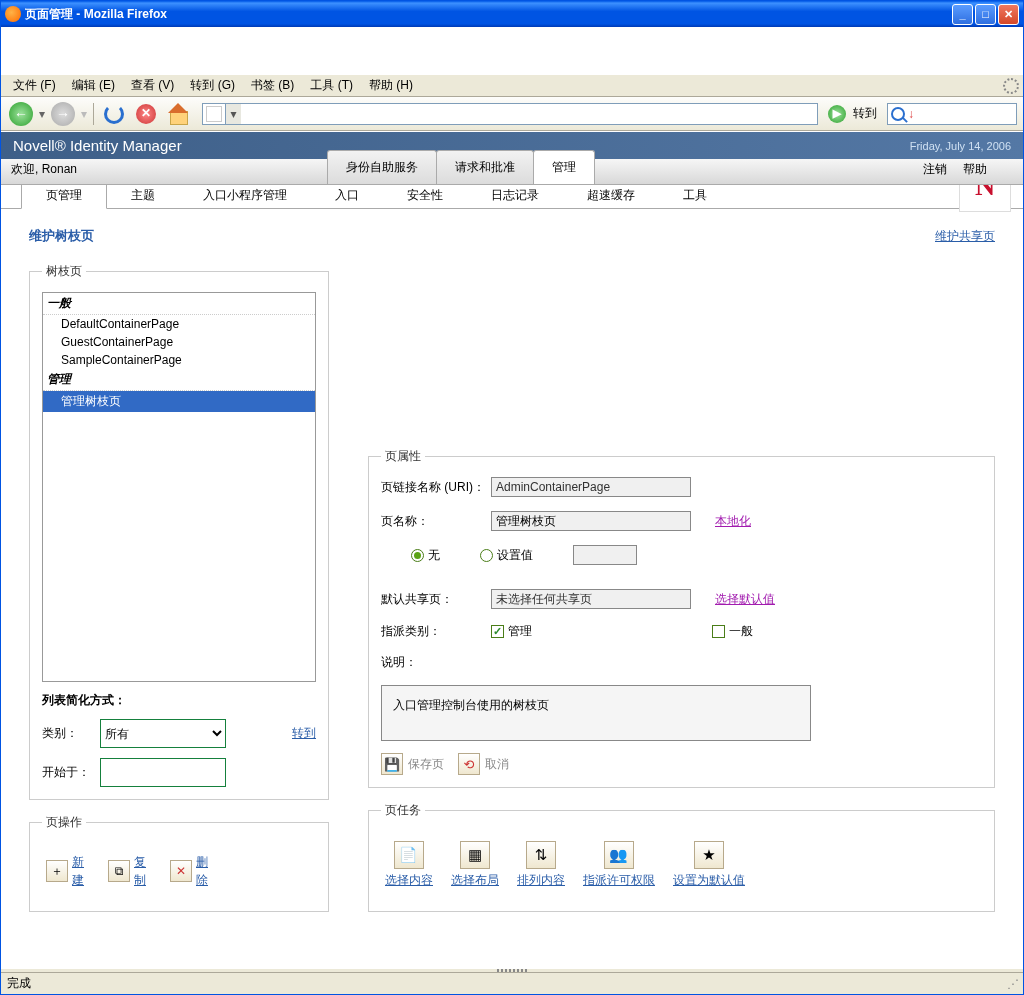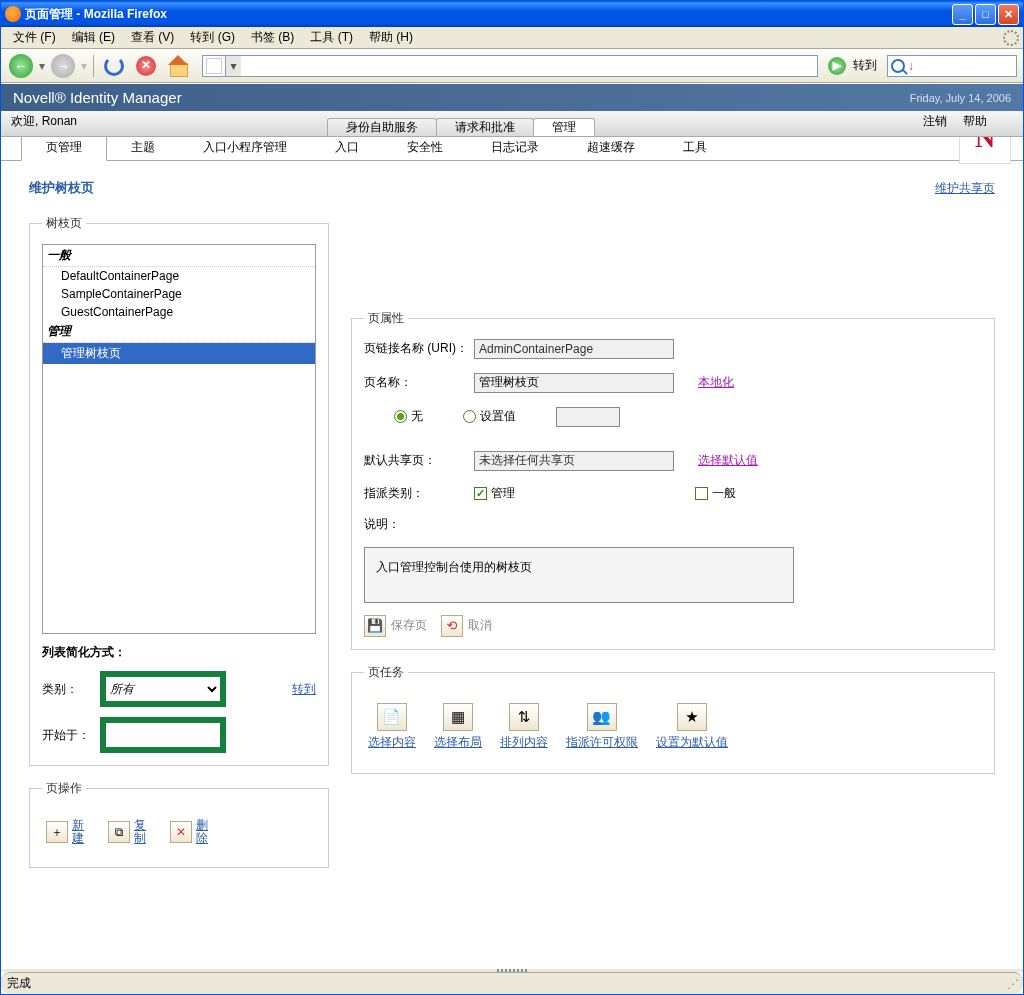--- a/index.html
+++ b/index.html
@@ -10,21 +10,21 @@
 .titlebar { height: 26px; background: linear-gradient(to bottom, #0058e6 0%, #3d91ff 8%, #0054e3 40%, #0054e3 88%, #003ab5 100%); display: flex; align-items: center; padding: 0 4px; color: #fff; }
 .titlebar-icon { width: 16px; height: 16px; margin-right: 4px; background: radial-gradient(circle at 40% 40%, #ffb347, #ff6a00); border-radius: 50%; position: relative; }
 .titlebar-title { flex: 1; font-size: 12px; font-weight: bold; }
 .win-buttons { display: flex; gap: 2px; }
 .win-btn { width: 21px; height: 21px; border: 1px solid #fff; border-radius: 3px; display: flex; align-items: center; justify-content: center; color: #fff; font-weight: bold; font-size: 11px; }
 .win-min { background: linear-gradient(#5a9cff, #2f6fe0); }
 .win-max { background: linear-gradient(#5a9cff, #2f6fe0); }
 .win-close { background: linear-gradient(#f07860, #d44828); }
 
 
-.menubar { height: 22px; background: #ece9d8; border-bottom: 1px solid #aca899; display: flex; align-items: center; padding: 4px 4px; font-size: 12px; }
+.menubar { height: 22px; background: #ece9d8; border-bottom: 1px solid #aca899; display: flex; align-items: center; padding: 4px 4px; font-size: 12px; margin-top: 48px; }
 .menubar-item { padding: 2px 8px; cursor: default; }
 .throbber { margin-left: auto; width: 16px; height: 16px; border: 2px dotted #888; border-radius: 50%; }
 
 
 .toolbar { height: 34px; background: linear-gradient(#fdfdfb, #ece9d8); border-bottom: 1px solid #aca899; display: flex; align-items: center; padding: 0 6px; gap: 4px; }
 .tb-btn { width: 28px; height: 28px; display: flex; align-items: center; justify-content: center; border-radius: 3px; }
 .tb-sep { width: 1px; height: 22px; background: #aca899; margin: 0 2px; }
 .arrow-back { width: 24px; height: 24px; background: radial-gradient(circle, #9de29d, #2ca02c); border-radius: 50%; position: relative; }
 .arrow-back::after { content: "←"; color: #fff; position: absolute; left: 5px; top: 2px; font-size: 14px; font-weight: bold; }
 .arrow-fwd { width: 24px; height: 24px; background: radial-gradient(circle, #ddd, #aaa); border-radius: 50%; position: relative; }
@@ -50,61 +50,61 @@
 
 .app-header { height: 27px; background: linear-gradient(to right, #3e5f88, #5478a5); display: flex; align-items: center; color: #fff; padding: 0 12px; }
 .app-brand { font-size: 15px; }
 .app-date { margin-left: auto; font-size: 11px; color: #cfe0f2; }
 .logo-box { width: 52px; height: 52px; background: #fff; display: flex; align-items: center; justify-content: center; color: #c8102e; font-size: 28px; font-weight: bold; font-family: Georgia, serif; position: absolute; right: 12px; top: 28px; border: 1px solid #ddd; }
 
 
 .welcome-row { height: 26px; background: linear-gradient(#f6f6f6, #d8d8d8); display: flex; align-items: flex-end; position: relative; border-bottom: 1px solid #aaa; }
 .welcome-text { padding: 0 10px 6px; font-size: 12px; }
 .toptabs { display: flex; margin-left: 240px; align-items: flex-end; height: 100%; }
-.toptab { padding: 0 18px; font-size: 12px; border: 1px solid #aaa; border-bottom: none; background: linear-gradient(#f2f2f2, #dcdcdc); margin-right: -1px; cursor: default; border-radius: 3px 3px 0 0; }
+.toptab { padding: 8px 18px; font-size: 12px; border: 1px solid #aaa; border-bottom: none; background: linear-gradient(#f2f2f2, #dcdcdc); margin-right: -1px; cursor: default; border-radius: 3px 3px 0 0; }
 .toptab.active { background: #fff; z-index: 2; }
 .top-right-links { margin-left: auto; padding: 0 36px 6px 0; display: flex; gap: 16px; font-size: 12px; }
 .top-right-links span { cursor: pointer; }
 
 
 .subtab-row { height: 24px; background: #fff; display: flex; align-items: flex-end; border-bottom: 1px solid #aaa; padding-left: 20px; }
 .subtab { padding: 4px 24px; font-size: 12px; cursor: default; }
 .subtab.active { border: 1px solid #aaa; border-bottom: 1px solid #fff; margin-bottom: -1px; background: #fff; border-radius: 3px 3px 0 0; }
 
 
 .main-body { flex: 1; padding: 18px 28px; overflow: auto; background: #fff; }
 .body-header { display: flex; align-items: center; margin-bottom: 18px; }
 .body-title { color: #2a5da8; font-weight: bold; font-size: 13px; }
 .body-link { margin-left: auto; color: #2a5da8; text-decoration: underline; cursor: pointer; }
 
-.cols { display: flex; gap: 22px; align-items: center; }
+.cols { display: flex; gap: 39px; align-items: flex-end; }
 .col-left { width: 300px; }
 .col-right { flex: 1; }
 
 fieldset { border: 1px solid #ccc; padding: 12px; margin-bottom: 14px; }
 fieldset > legend { font-size: 12px; color: #333; padding: 0 4px; }
 
 
 .tree-box { height: 390px; border: 1px solid #999; overflow: auto; background: #fff; font-size: 12px; }
 .tree-head { font-weight: bold; font-style: italic; padding: 2px 4px; border-bottom: 1px dotted #ccc; }
 .tree-item { padding: 2px 4px 2px 18px; cursor: default; }
 .tree-item.selected { background: #316ac5; color: #fff; }
 
 .filter-row { display: flex; align-items: center; margin-top: 10px; gap: 6px; }
 .filter-title { font-weight: bold; margin: 10px 0 6px; }
 .filter-label { width: 52px; }
-.filter-select, .filter-input { border: 6px solid #15803d; height: 36px; font-size: 12px; font-style: italic; }
+.filter-select, .filter-input { border: 1px solid #15803d; height: 29px; font-size: 12px; }
 .filter-select { width: 126px; background: #fff; }
 .filter-input { width: 126px; }
 .filter-go { margin-left: auto; color: #2a5da8; text-decoration: underline; cursor: pointer; }
 
 .ops { display: flex; gap: 22px; align-items: center; padding: 10px 4px; }
 .op { display: flex; align-items: center; gap: 4px; cursor: pointer; }
 .op-icon { width: 22px; height: 22px; border: 1px solid #b7a98b; background: linear-gradient(#fff, #efe7cf); display: flex; align-items: center; justify-content: center; }
-.op-label { color: #2a5da8; text-decoration: underline; width: 14px; line-height: 13px; }
+.op-label { color: #2a5da8; text-decoration: underline; width: 14px; line-height: 18px; }
 
 
 .form-row { display: flex; align-items: center; margin-bottom: 14px; }
 .form-label { width: 110px; font-size: 12px; }
 .form-input { border: 1px solid #888; background: #f0f0f0; height: 20px; width: 200px; padding: 0 4px; font-size: 12px; }
 .form-input.ro { color: #333; }
 .inline-link { color: #a21caf; text-decoration: underline; margin-left: 24px; cursor: pointer; }
 .note { font-size: 12px; margin: 6px 0 12px 0; }
 .radio-opt { display: flex; align-items: center; gap: 4px; margin-right: 40px; }
 .radio-btn { width: 13px; height: 13px; border: 1px solid #4a7d18; border-radius: 50%; display: flex; align-items: center; justify-content: center; }
@@ -118,21 +118,21 @@
 .act-btn { display: flex; align-items: center; gap: 5px; cursor: pointer; color: #888; }
 .act-icon { width: 22px; height: 22px; border: 1px solid #b7a98b; background: linear-gradient(#fff, #efe7cf); display: flex; align-items: center; justify-content: center; font-size: 13px; }
 
 
 .tasks { display: flex; gap: 18px; padding: 10px 4px; }
 .task { display: flex; flex-direction: column; align-items: center; gap: 3px; cursor: pointer; }
 .task-icon { width: 30px; height: 28px; border: 1px solid #b7a98b; background: linear-gradient(#fff, #efe7cf); display: flex; align-items: center; justify-content: center; font-size: 15px; }
 .task-label { color: #2a5da8; text-decoration: underline; font-size: 12px; }
 
 
-.statusbar { height: 22px; background: #ece9d8; border-top: 1px solid #aca899; display: flex; align-items: center; padding: 0 6px; font-size: 12px; border-radius: 9px; }
+.statusbar { height: 22px; background: #ece9d8; border-top: 1px solid #aca899; display: flex; align-items: center; padding: 0 6px; font-size: 12px; }
 .gripper { margin-left: auto; color: #888; letter-spacing: -2px; }
 .resize-handle { height: 4px; background: #ece9d8; border-top: 1px solid #fff; display:flex; justify-content:center; align-items:center; }
 .resize-dots { width: 30px; height: 3px; background: repeating-linear-gradient(to right, #888 0 2px, transparent 2px 4px); }
 </style>
 </head>
 <body>
 
 <div class="window">
 
   <div class="titlebar">
@@ -226,22 +226,22 @@
       </div>
 
       <div class="cols">
 
         <div class="col-left">
           <fieldset>
             <legend>树枝页</legend>
             <div class="tree-box">
               <div class="tree-head">一般</div>
               <div class="tree-item">DefaultContainerPage</div>
+              <div class="tree-item">GuestContainerPage</div>
               <div class="tree-item">SampleContainerPage</div>
-              <div class="tree-item">GuestContainerPage</div>
               <div class="tree-head">管理</div>
               <div class="tree-item selected">管理树枝页</div>
             </div>
             <div class="filter-title">列表简化方式：</div>
             <div class="filter-row">
               <span class="filter-label">类别：</span>
               <select class="filter-select">
                 <option>所有</option>
               </select>
               <span class="filter-go">转到</span>

